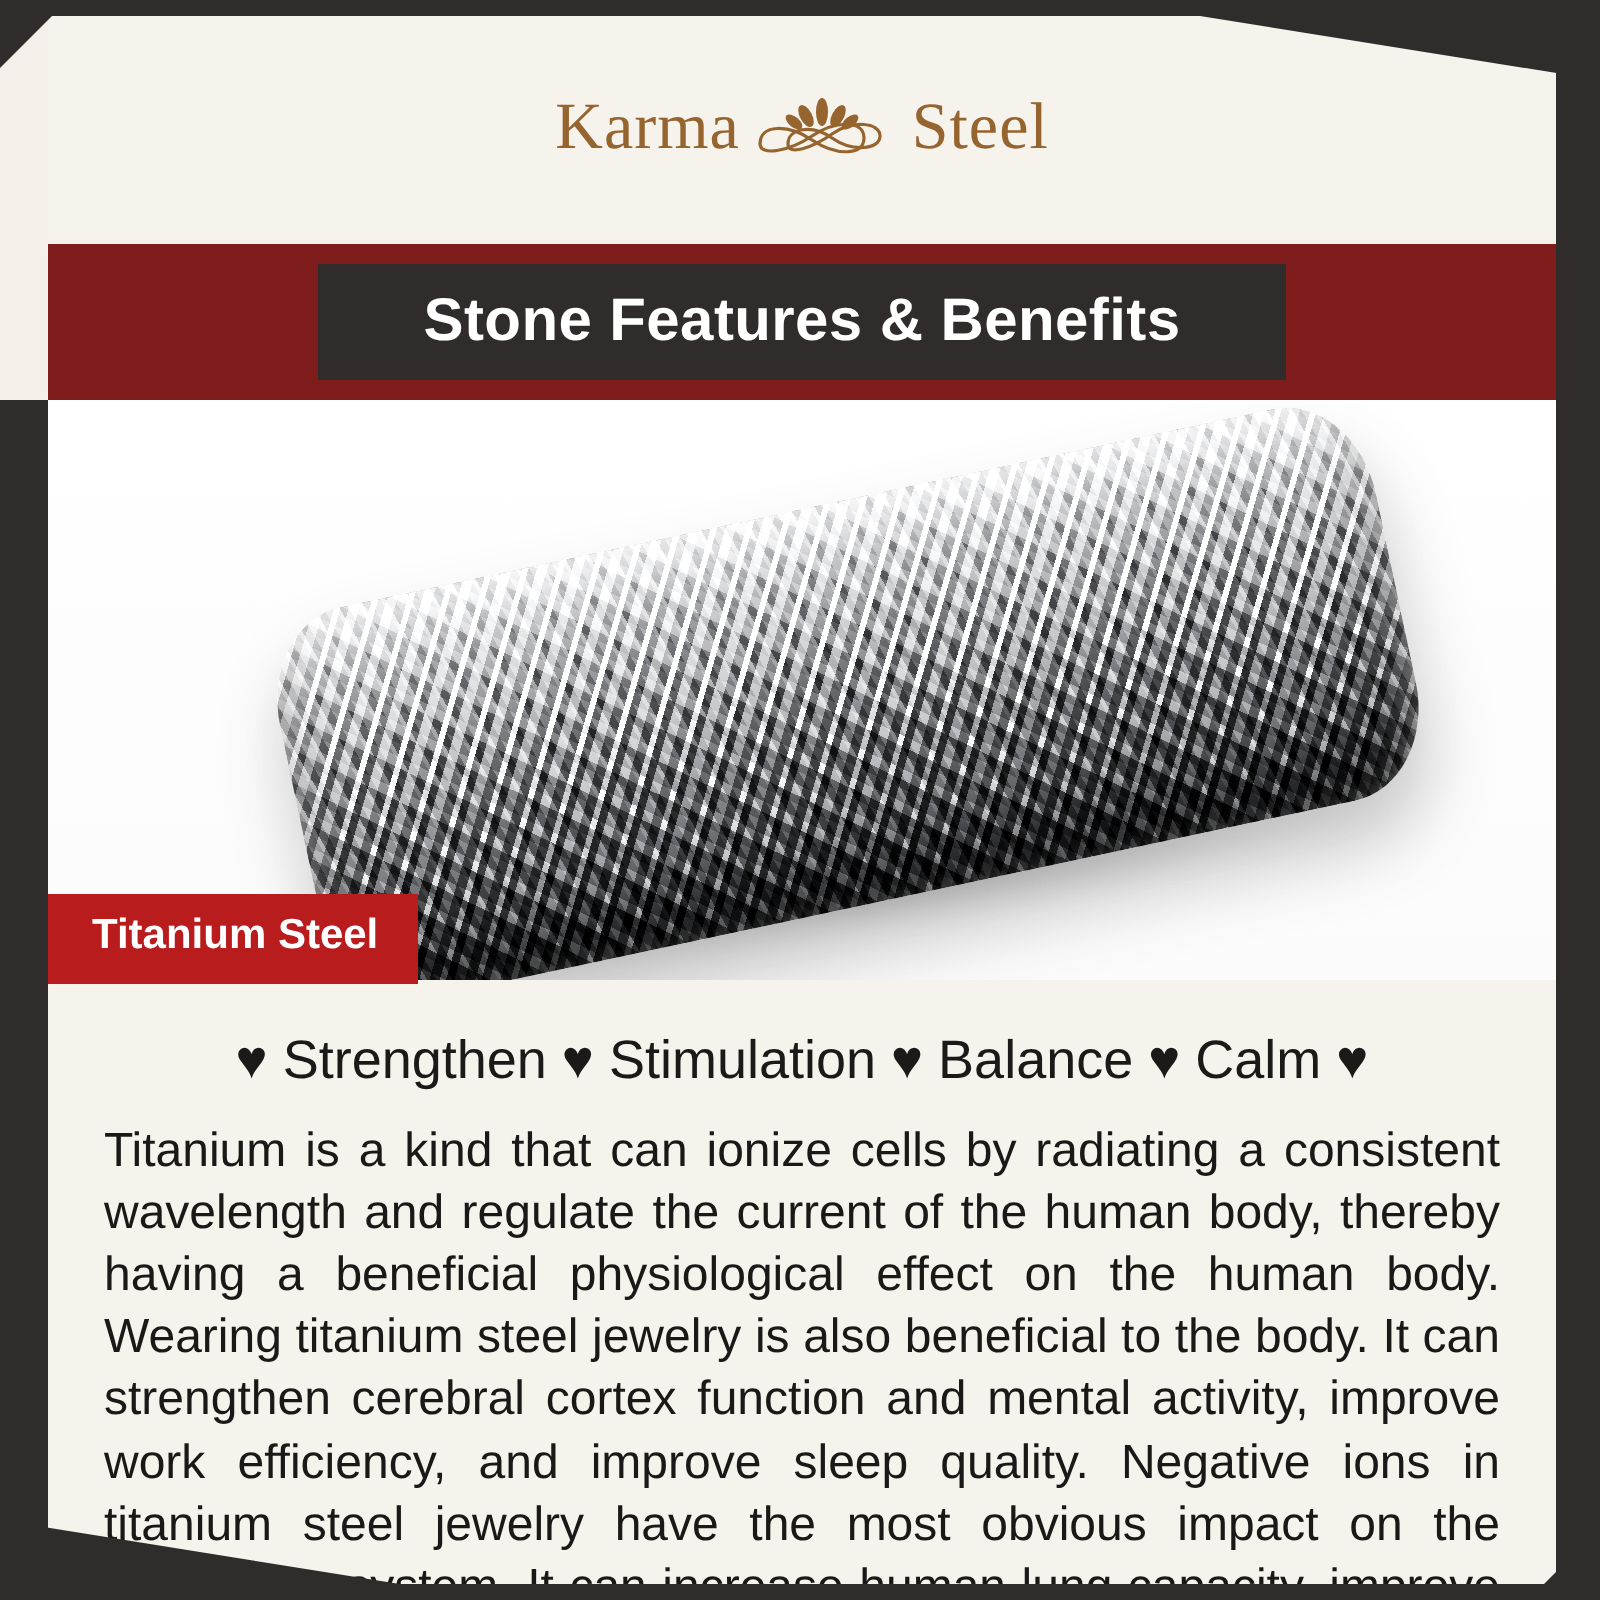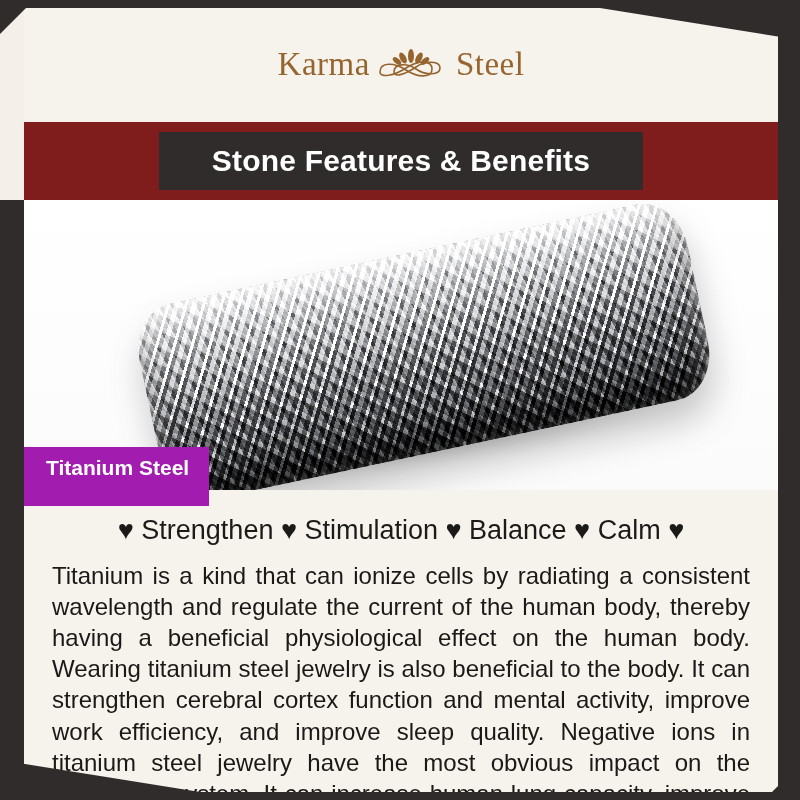--- a/index.html
+++ b/index.html
@@ -203,22 +203,22 @@
     background: radial-gradient(ellipse at center, rgba(120,120,126,0.42) 0%, rgba(160,160,165,0.18) 50%, rgba(255,255,255,0) 75%);
     filter: blur(6px);
   }
 
   
   .stone-tag {
     position: absolute;
     left: 24px;
     top: 447px;
     height: 42px;
-    padding: 0 20px 17px 22px;
-    background: #a21caf;
+    padding: 0 20px 3px 22px;
+    background: #b91c1c;
     color: #ffffff;
     display: flex;
     align-items: center;
     font-size: 21px;
     font-weight: bold;
     z-index: 6;
   }
 
   
   .body-panel {

